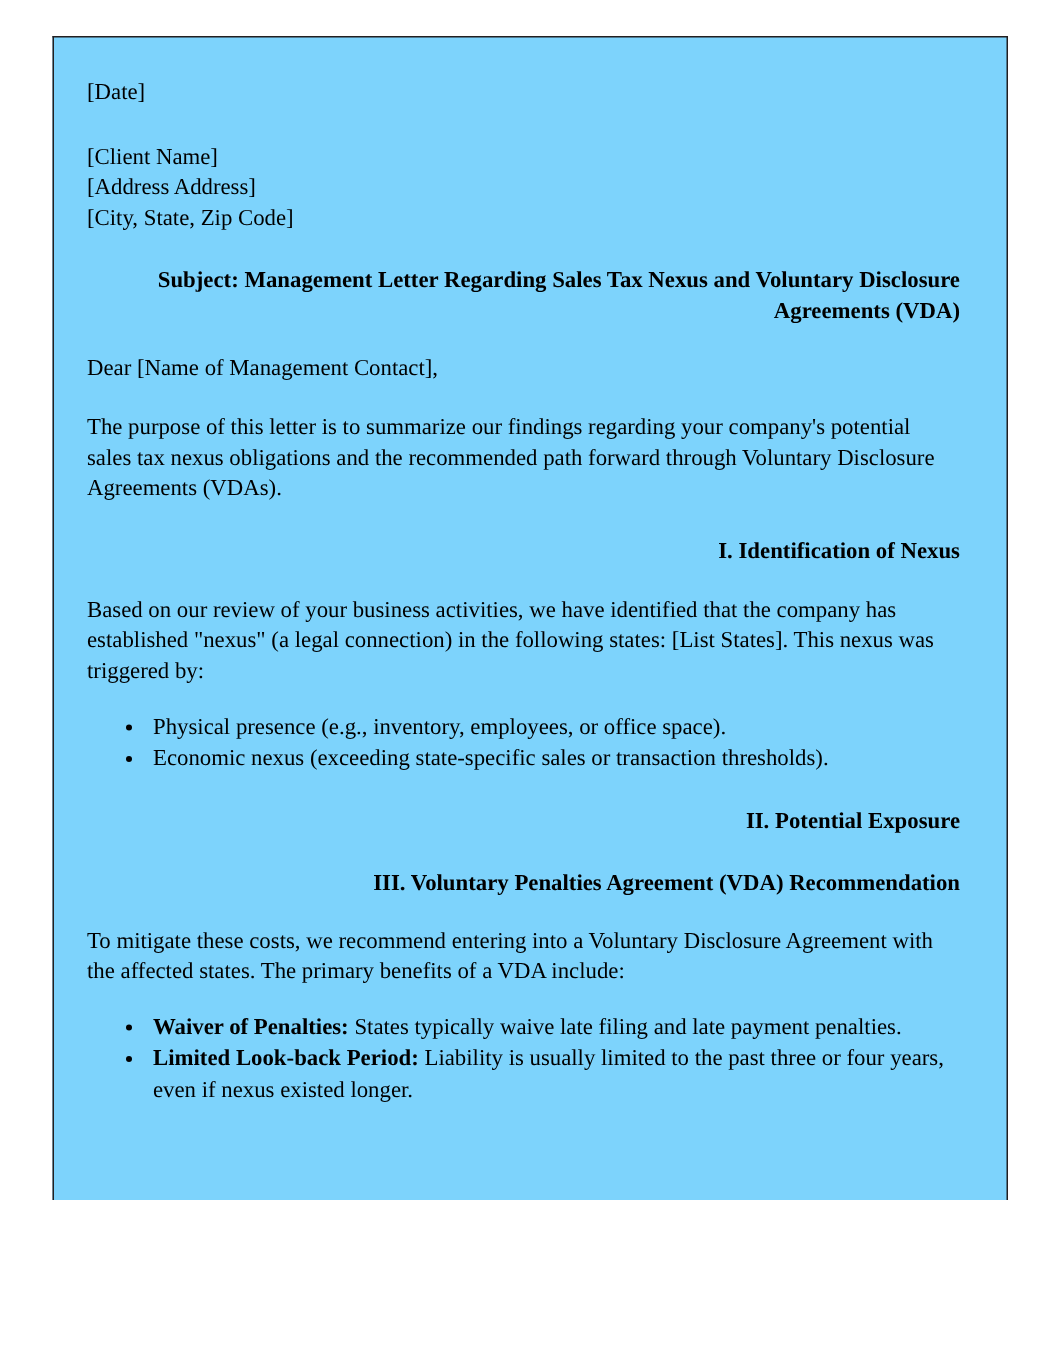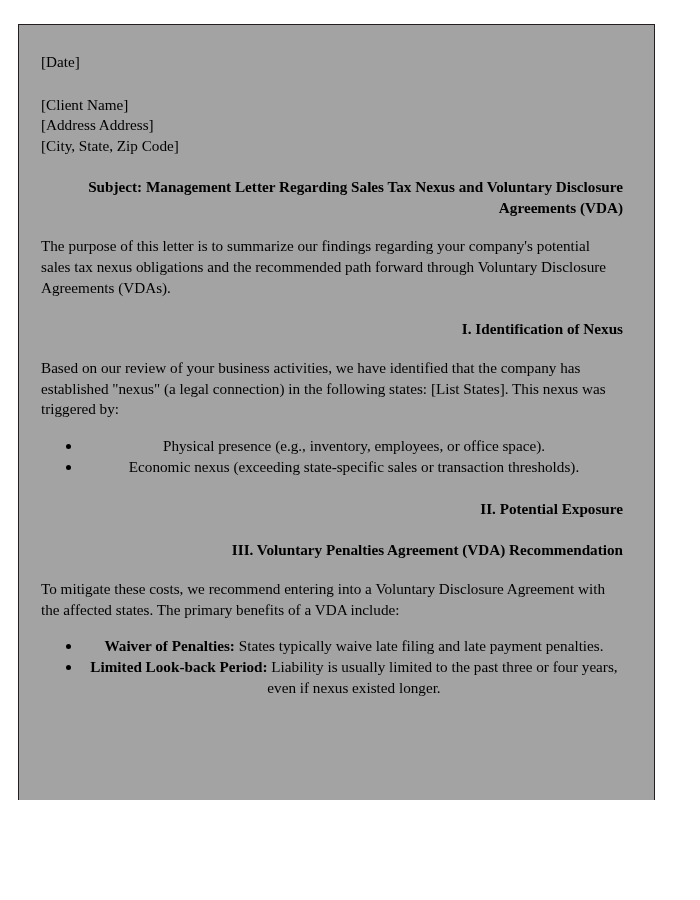--- a/index.html
+++ b/index.html
@@ -11,28 +11,28 @@
     width: 700px;
     height: 900px;
     overflow: hidden;
     font-family: "Liberation Serif", "DejaVu Serif", serif;
     color: #000000;
   }
 
   
   #page-frame {
     position: absolute;
-    left: 18px;
+    left: 35px;
     top: 24px;
     width: 637px;
     height: 776px;
     box-sizing: border-box;
     border: 1px solid #231f20;
     border-bottom: none;
-    background: #a3a3a3;
+    background: #7dd3fc;
     overflow: hidden;
   }
 
   #page-body {
     position: absolute;
     left: 22px;
     top: 0;
     width: 582px;
   }
 
@@ -56,21 +56,20 @@
     font-size: 15.2px;
     line-height: 20.8px;
     margin: 18px 0 0 0;
     text-align: left;
   }
 
   ul.bullets {
     margin: 16px 0 0 0;
     padding-left: 41px;
     list-style-type: disc;
-    text-align: center;
   }
   ul.bullets li {
     font-size: 15.2px;
     line-height: 20.8px;
     margin: 0;
     padding-left: 3px;
   }
   ul.bullets li .lead {
     font-weight: bold;
   }
@@ -84,20 +83,21 @@
     <p class="letter-head date-line">[Date]</p>
 
     <div class="addr-block">
       <p class="letter-head">[Client Name]</p>
       <p class="letter-head">[Address Address]</p>
       <p class="letter-head">[City, State, Zip Code]</p>
     </div>
 
     <h2 class="section-heading">Subject: Management Letter Regarding Sales Tax Nexus and Voluntary Disclosure Agreements (VDA)</h2>
 
+    <p class="para">Dear [Name of Management Contact],</p>
 
     <p class="para">The purpose of this letter is to summarize our findings regarding your company's potential sales tax nexus obligations and the recommended path forward through Voluntary Disclosure Agreements (VDAs).</p>
 
     <h2 class="section-heading">I. Identification of Nexus</h2>
     <p class="para">Based on our review of your business activities, we have identified that the company has established "nexus" (a legal connection) in the following states: [List States]. This nexus was triggered by:</p>
     <ul class="bullets">
       <li><span>Physical presence (e.g., inventory, employees, or office space).</span></li>
       <li><span>Economic nexus (exceeding state-specific sales or transaction thresholds).</span></li>
     </ul>
 

